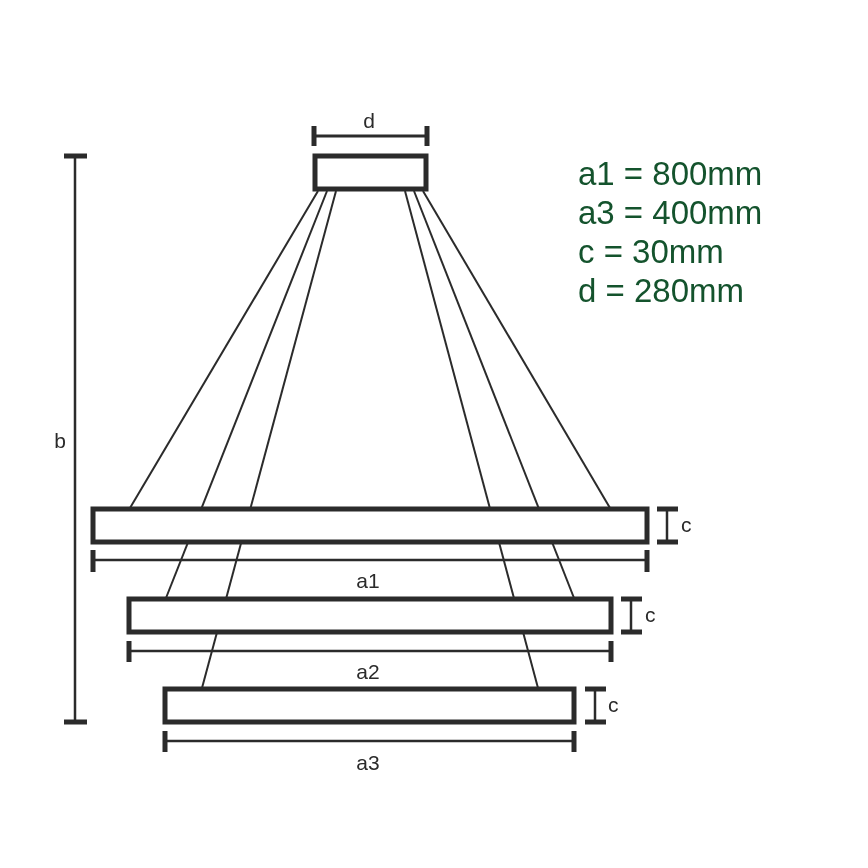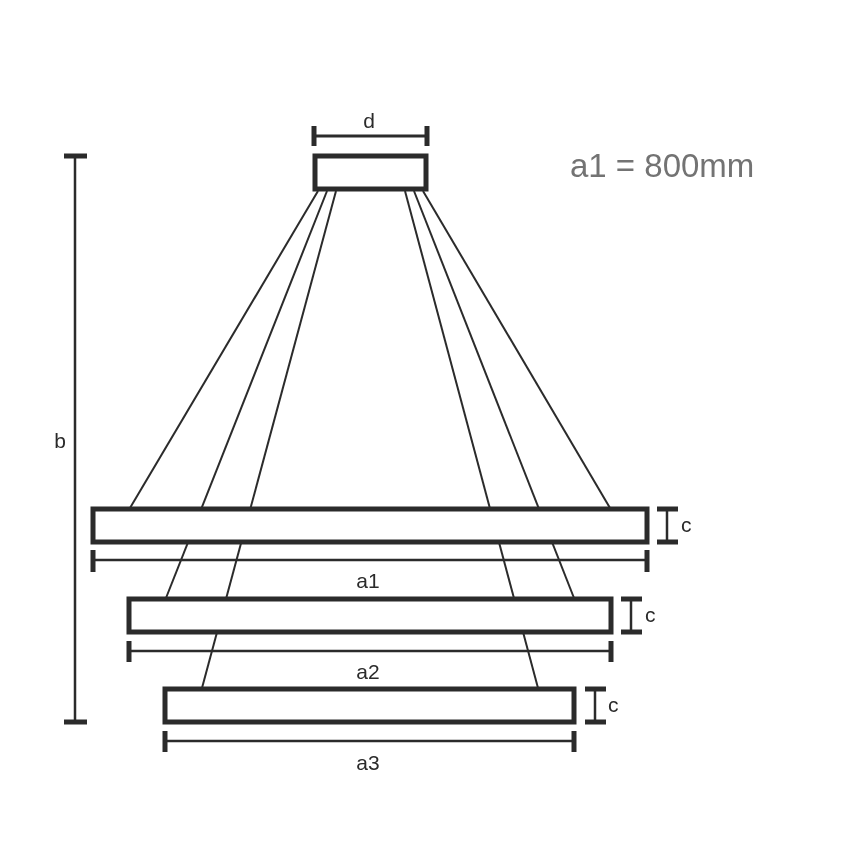--- a/index.html
+++ b/index.html
@@ -1,18 +1,18 @@
 <!DOCTYPE html>
 <html><head>
 <meta charset="utf-8">
 <style>
   html, body { margin: 0; padding: 0; background: #ffffff; }
   body { width: 868px; height: 868px; position: relative; overflow: hidden; font-family: "Liberation Sans", sans-serif; }
   #diagram { position: absolute; left: 0; top: 0; }
-  .spec-list { position: absolute; left: 570px; top: 146px; margin: 0; padding: 0; list-style: none; color: #737373; font-size: 33px; line-height: 39px; font-family: "Liberation Sans", sans-serif; }
+  .spec-list { position: absolute; left: 570px; top: 146px; margin: 8px; padding: 0; list-style: none; color: #14532d; font-size: 33px; line-height: 39px; font-family: "Liberation Sans", sans-serif; }
   .spec-list li { white-space: pre; }
   .dim-label { font-family: "Liberation Sans", sans-serif; font-size: 21px; fill: #2b2b2b; }
 </style>
 </head>
 <body>
 
 <svg id="diagram" width="868" height="868" viewBox="0 0 868 868" xmlns="http://www.w3.org/2000/svg">
   <g stroke="#2b2b2b" fill="none">
 
     <g>
@@ -80,13 +80,16 @@
   <text class="dim-label" x="368" y="588" text-anchor="middle">a1</text>
   <text class="dim-label" x="368" y="679" text-anchor="middle">a2</text>
   <text class="dim-label" x="368" y="770" text-anchor="middle">a3</text>
   <text class="dim-label" x="681" y="532">c</text>
   <text class="dim-label" x="645" y="622">c</text>
   <text class="dim-label" x="608" y="712">c</text>
 </svg>
 
 <ul class="spec-list">
   <li>a1 = 800mm</li>
+  <li>a3 = 400mm</li>
+  <li>c = 30mm</li>
+  <li>d = 280mm</li>
 </ul>
 
 </body></html>

